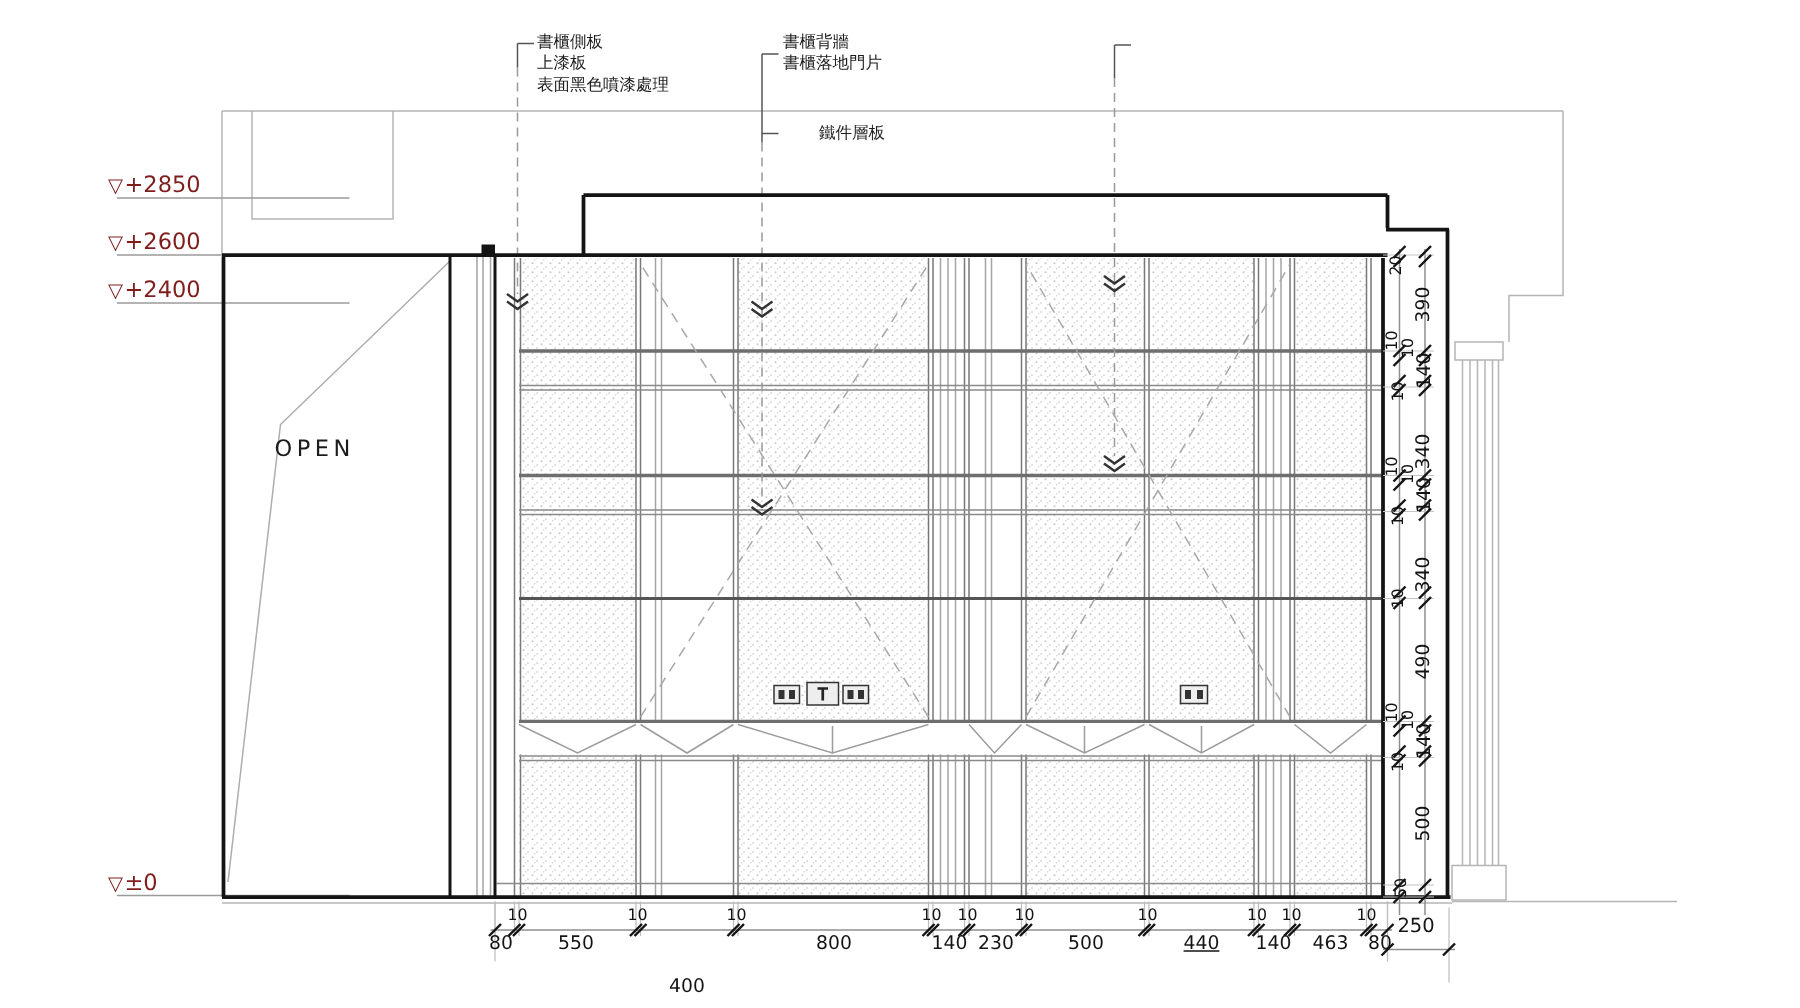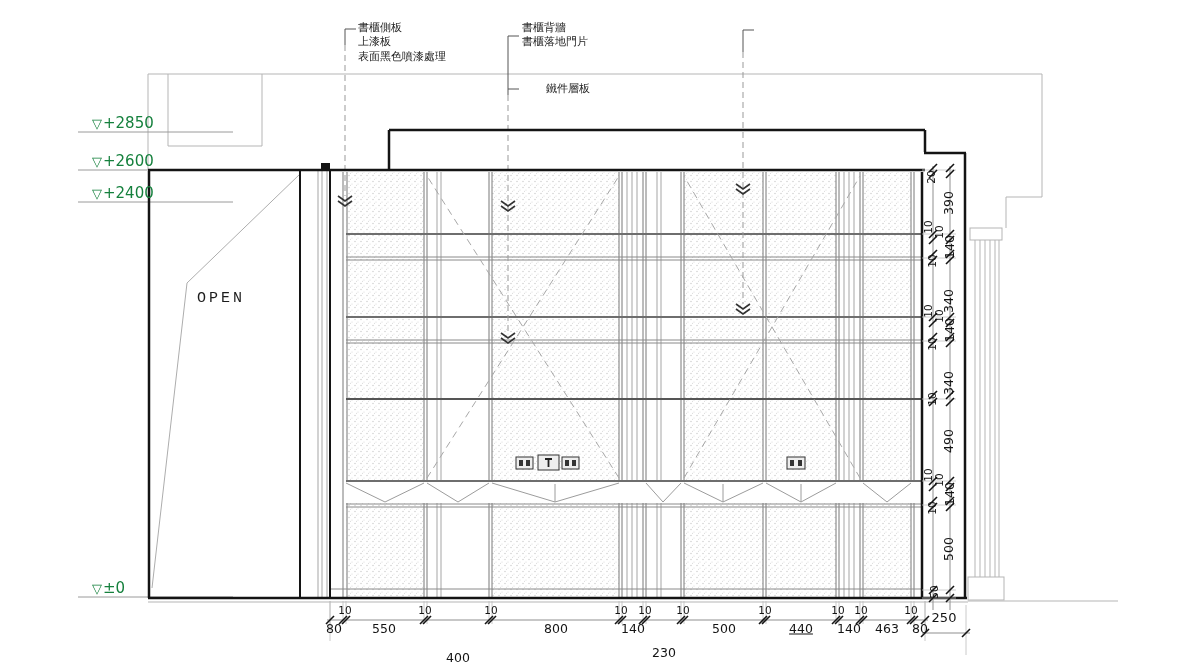--- a/index.html
+++ b/index.html
@@ -1,25 +1,25 @@
 <!DOCTYPE html>
 <html><head>
 <meta charset="utf-8">
 <style>
   html,body{margin:0;padding:0;background:#fff;}
   .stage{position:relative;width:1200px;height:672px;background:#fff;overflow:hidden;
          font-family:"DejaVu Sans","Liberation Sans",sans-serif;}
   svg.linework{position:absolute;left:0;top:0;}
   .ann{position:absolute;font-size:11px;line-height:1.3;color:#1c1c1c;white-space:nowrap;}
-  .marker{position:absolute;left:92px;font-size:15px;color:#15803d;white-space:nowrap;}
+  .marker{position:absolute;left:72px;font-size:15px;color:#7f1d1d;white-space:nowrap;}
   .marker .sym{font-size:13px;margin-right:1px;}
   .dim{position:absolute;transform:translate(-50%,-50%);font-size:12.5px;color:#141414;white-space:nowrap;}
   .dim.small{font-size:10.5px;}
   .dim.rot{transform:translate(-50%,-50%) rotate(-90deg);}
-  .open-label{position:absolute;left:197px;top:290px;font-size:15px;letter-spacing:3px;color:#1c1c1c;font-family:Liberation Mono, monospace;}
+  .open-label{position:absolute;left:183px;top:290px;font-size:15px;letter-spacing:3px;color:#1c1c1c;}
   .offset-label{position:absolute;transform:translate(-50%,0);font-size:13px;color:#141414;}
 </style>
 </head>
 <body>
 
 <div class="stage">
 
   <svg class="linework" id="lw" width="1200" height="672">
     <defs>
       <pattern id="stip" width="6" height="6" patternUnits="userSpaceOnUse">
@@ -238,21 +238,21 @@
     <div class="dim " style="left: 334px; top: 628px;">80</div>
     <div class="dim small" style="left: 345px; top: 610px;">10</div>
     <div class="dim " style="left: 384px; top: 628px;">550</div>
     <div class="dim small" style="left: 425px; top: 610px;">10</div>
     <div class="dim " style="left: 458px; top: 645px; margin-top: 12px;">400</div>
     <div class="dim small" style="left: 491px; top: 610px;">10</div>
     <div class="dim " style="left: 556px; top: 628px;">800</div>
     <div class="dim small" style="left: 621px; top: 610px;">10</div>
     <div class="dim " style="left: 633px; top: 628px;">140</div>
     <div class="dim small" style="left: 645px; top: 610px;">10</div>
-    <div class="dim " style="left: 664px; top: 652px;">230</div>
+    <div class="dim " style="left: 664px; top: 628px;">230</div>
     <div class="dim small" style="left: 683px; top: 610px;">10</div>
     <div class="dim " style="left: 724px; top: 628px;">500</div>
     <div class="dim small" style="left: 765px; top: 610px;">10</div>
     <div class="dim " style="left: 801px; top: 628px; text-decoration: underline;">440</div>
     <div class="dim small" style="left: 838px; top: 610px;">10</div>
     <div class="dim " style="left: 849px; top: 628px;">140</div>
     <div class="dim small" style="left: 861px; top: 610px;">10</div>
     <div class="dim " style="left: 887px; top: 628px;">463</div>
     <div class="dim small" style="left: 911px; top: 610px;">10</div>
     <div class="dim " style="left: 920px; top: 628px;">80</div>

